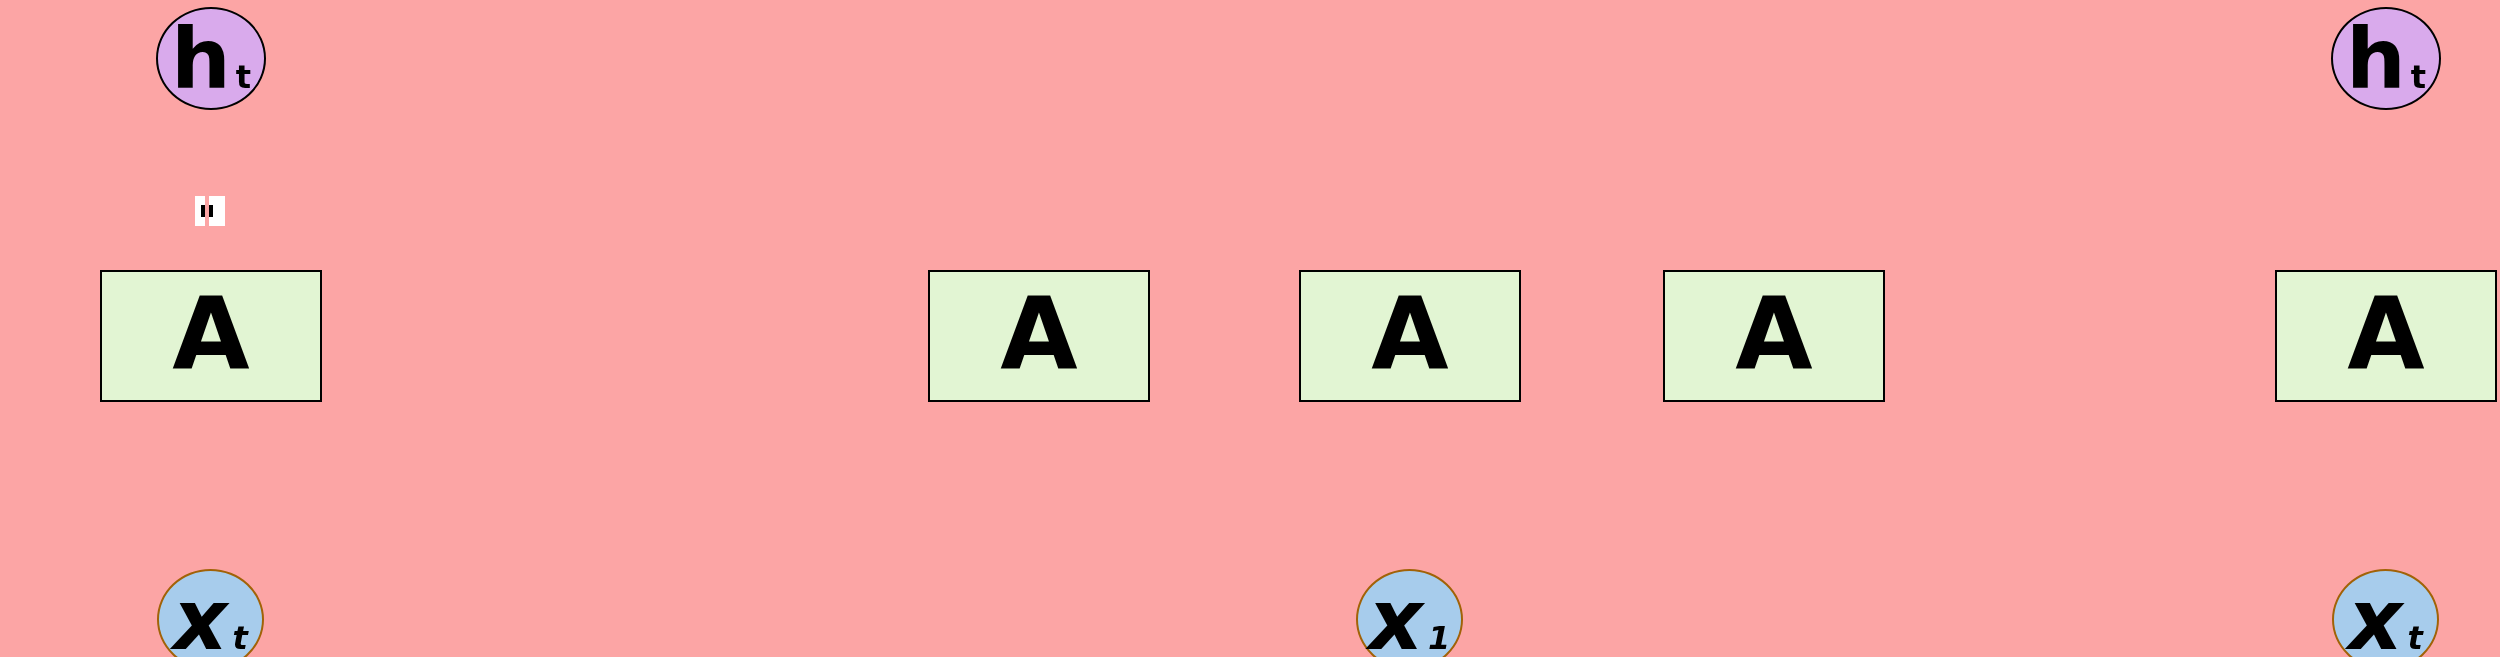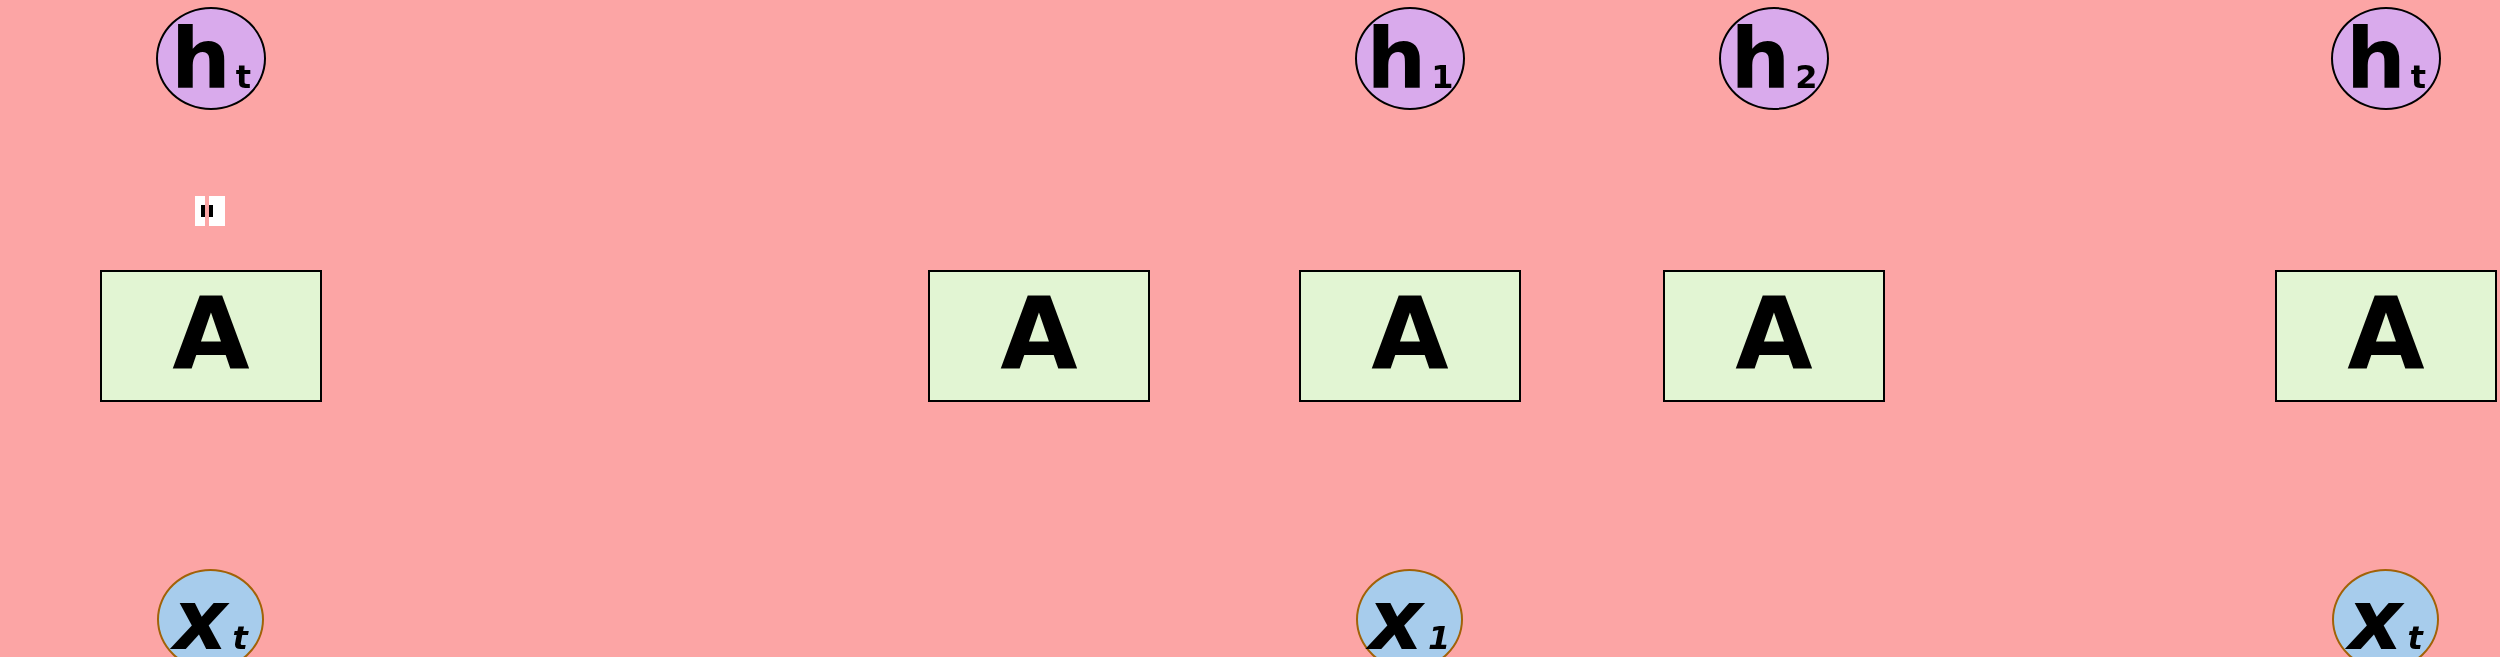--- a/index.html
+++ b/index.html
@@ -120,33 +120,27 @@
     <span class="lbl">A</span>
   </div>
   <div class="node x-ellipse c0">
     <span class="lbl"><span>x</span><span class="sub">t</span></span>
   </div>
 
   <div class="node cell c1">
     <span class="lbl">A</span>
   </div>
 
-  <div class="node h-ellipse c2">
-    <span class="lbl"><span>h</span><span class="sub">1</span></span>
-  </div>
   <div class="node cell c2">
     <span class="lbl">A</span>
   </div>
   <div class="node x-ellipse c2">
     <span class="lbl"><span>x</span><span class="sub">1</span></span>
   </div>
 
-  <div class="node h-ellipse c3">
-    <span class="lbl"><span>h</span><span class="sub">2</span></span>
-  </div>
   <div class="node cell c3">
     <span class="lbl">A</span>
   </div>
 
   <div class="node h-ellipse c4">
     <span class="lbl"><span>h</span><span class="sub">t</span></span>
   </div>
   <div class="node cell c4">
     <span class="lbl">A</span>
   </div>

